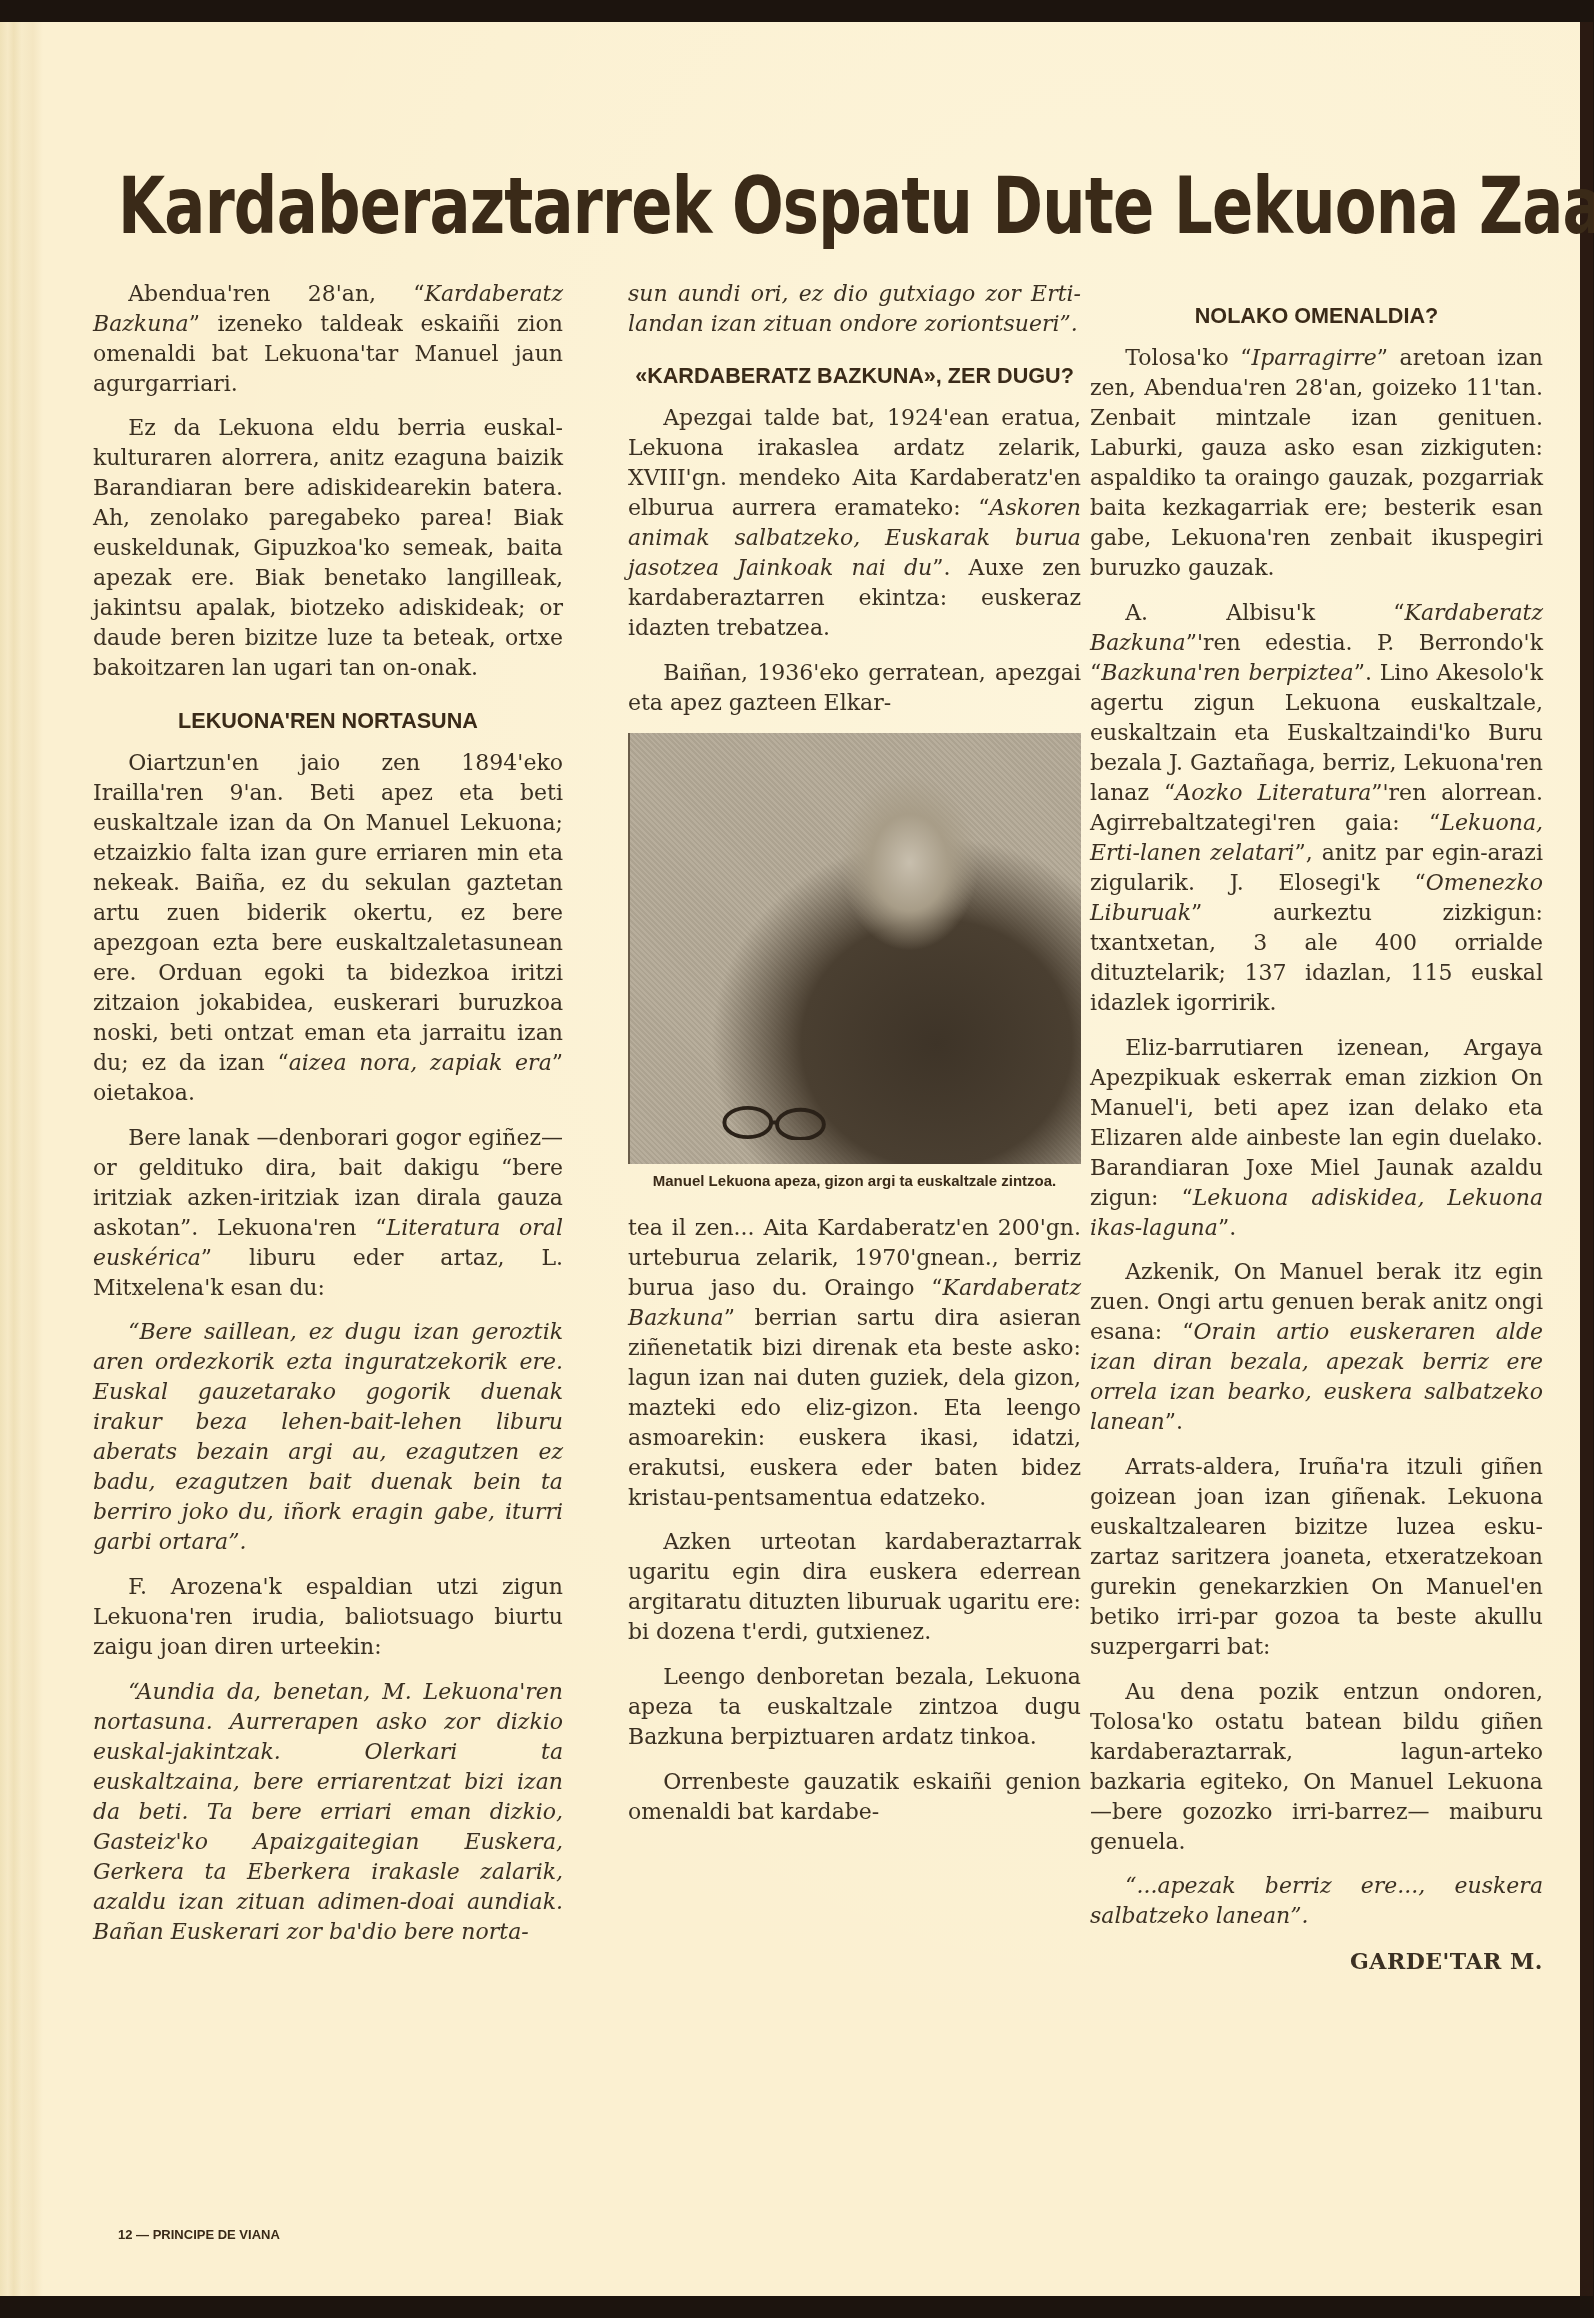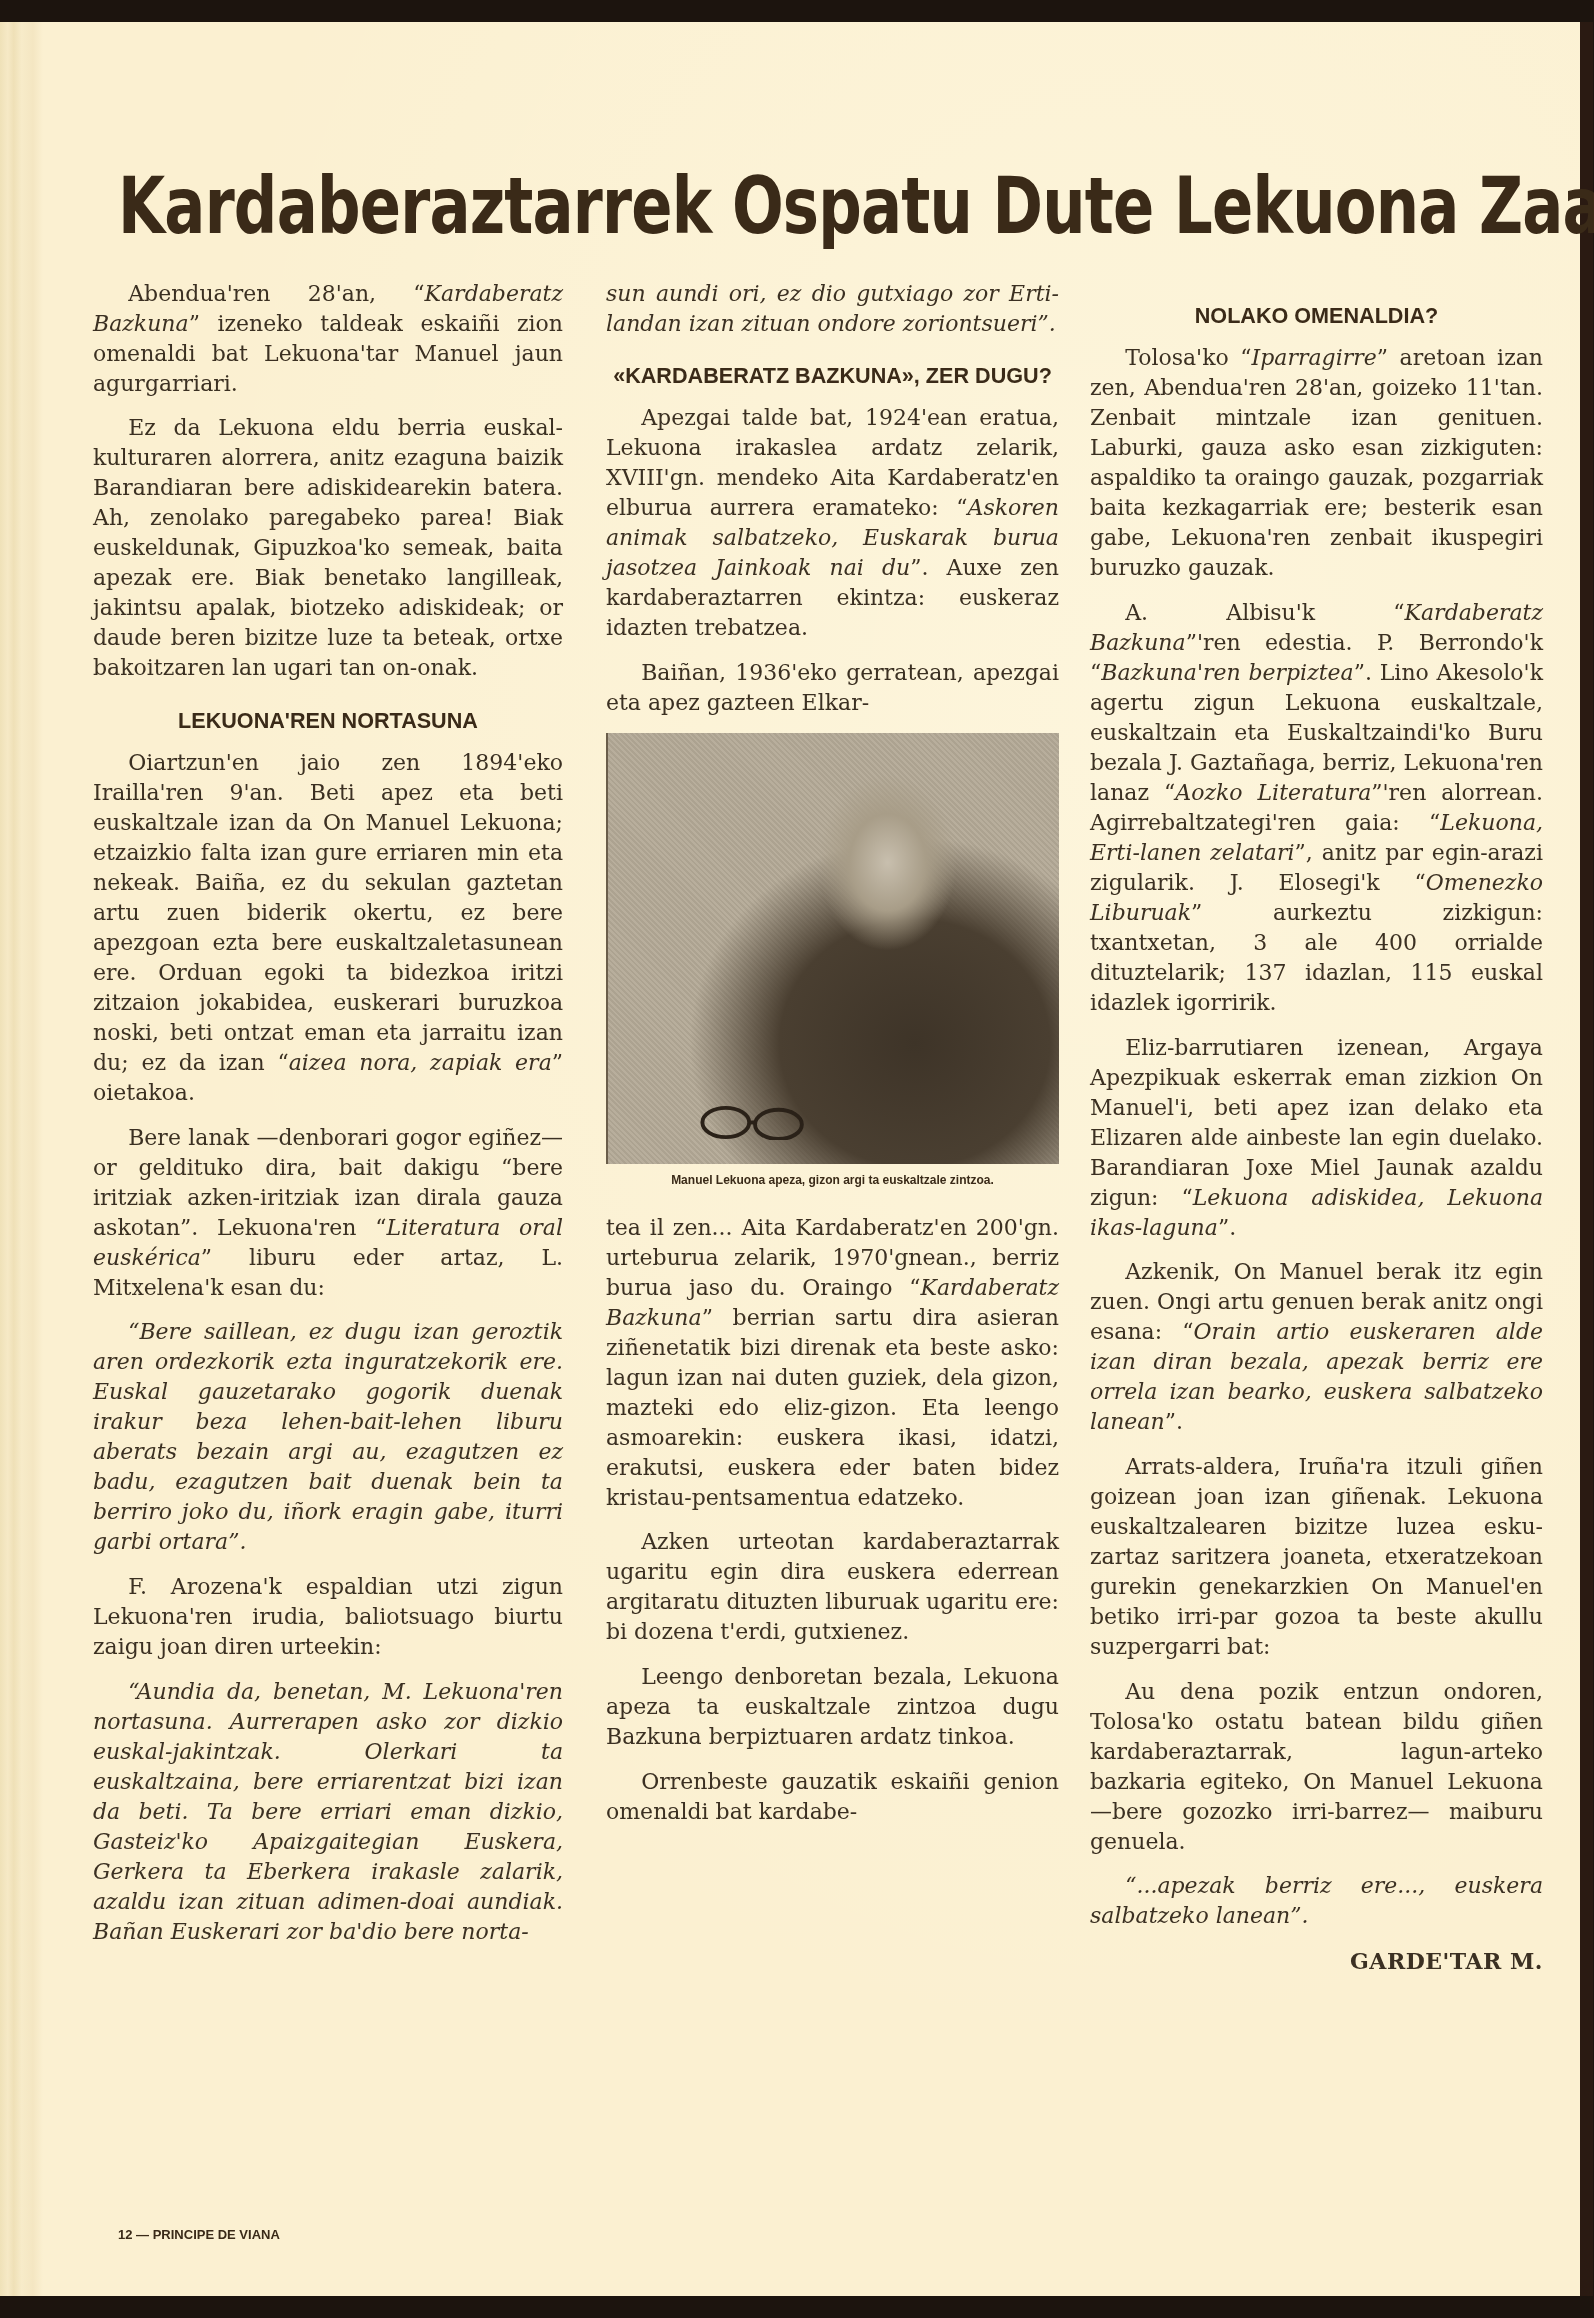--- a/index.html
+++ b/index.html
@@ -26,21 +26,21 @@
     color:#3a2a18; letter-spacing:-1px;
     transform:scaleX(0.78); transform-origin:left top;
     white-space:nowrap;
   }
   .col {
     position:absolute; top:257px;
     font-size:22px; line-height:30px; color:#3b3022;
     text-align:justify; hyphens:manual;
   }
   .col1 { left:93px; width:470px; }
-  .col2 { left:606px; width:453px; }
+  .col2 { left:628px; width:453px; }
   .col3 { left:1090px; width:453px; }
   .col p { margin:0 0 14.7px 0; text-indent:1.6em; }
   .col p.noindent { text-indent:0; }
   .col h3 {
     margin:23.5px 0 13.7px 0; text-align:center;
     font-family:"Liberation Sans", sans-serif; font-weight:bold;
     font-size:21.6px; line-height:27.4px; color:#3a2a18;
   }
   .col i { font-style:italic; }
   .photo {
@@ -51,21 +51,21 @@
       repeating-linear-gradient(45deg, rgba(0,0,0,0.05) 0 2px, rgba(255,255,255,0.04) 2px 3.9px),
       #b5ab98;
     border-left:2.9px solid #6a5d4a;
     position:relative;
   }
   .glasses {
     position:absolute; left:90px; top:368px; width:118px; height:39px;
   }
   .caption {
     text-align:center; font-family:"Liberation Sans", sans-serif;
-    font-weight:bold; font-size:12px; line-height:15.7px; color:#3a2a18;
+    font-weight:bold; font-size:15px; line-height:15.7px; color:#3a2a18;
     margin:0 0 23.5px 0;
   }
   .signature { text-align:right; margin:0; text-indent:0; font-weight:bold; letter-spacing:0.5px; }
   .footer {
     position:absolute; left:118px; top:2205px;
     font-family:"Liberation Sans", sans-serif; font-weight:bold;
     font-size:13px; color:#3a2a18;
   }
 </style>
 </head>

